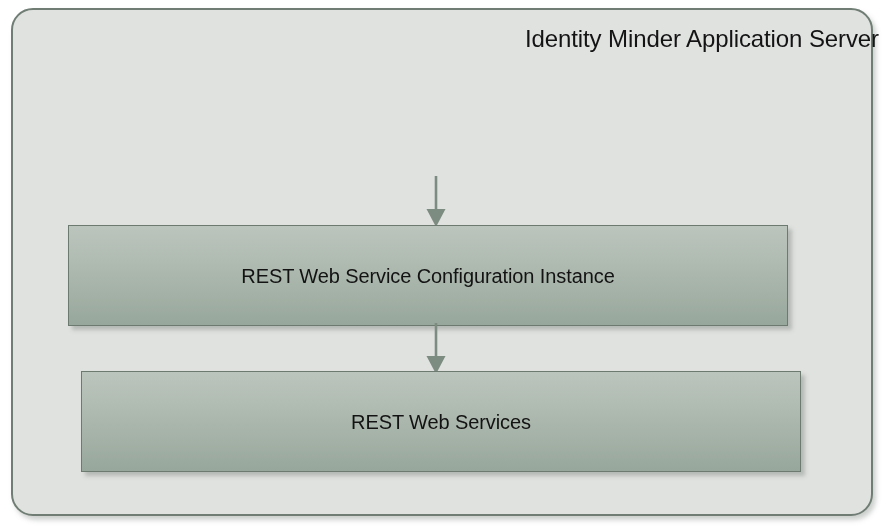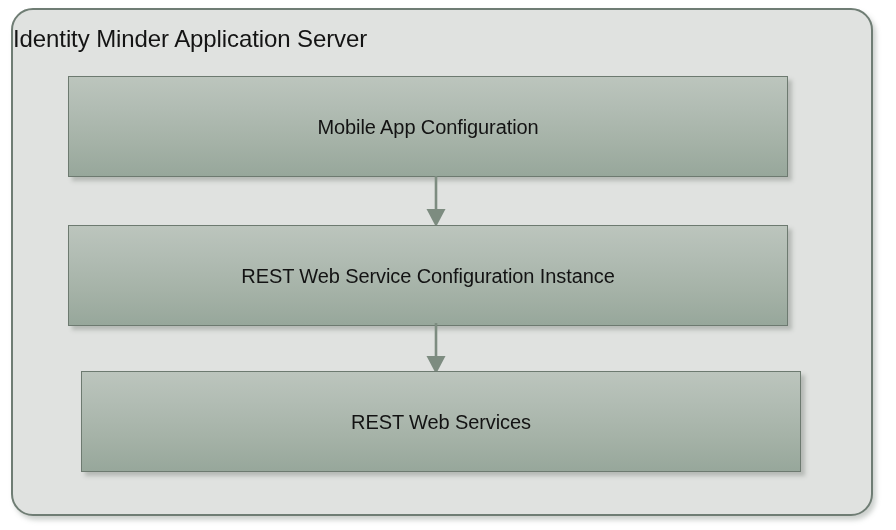--- a/index.html
+++ b/index.html
@@ -33,24 +33,24 @@
     box-sizing: border-box;
     background: #e0e2e0;
     border: 2px solid #6f7d74;
     border-radius: 22px;
     box-shadow: 3px 4px 5px rgba(110, 120, 112, 0.35);
   }
 
   
   .server-title {
     position: absolute;
-    left: 0;
+    left: 8px;
     top: 14px;
     width: 100%;
-    text-align: left;
+    text-align: right;
     font-size: 24px;
     line-height: 30px;
     letter-spacing: -0.1px;
     color: #141414;
     font-family: "Liberation Sans", "DejaVu Sans", sans-serif;
     font-weight: 400;
     white-space: nowrap;
   }
 
   
@@ -99,23 +99,20 @@
 </style>
 </head>
 <body>
 
 <div id="canvas">
 
   <div class="server-container">
 
     <div class="server-title">Identity Minder Application Server</div>
 
-    <div class="node-box node-box-1">
-      <span class="node-label">Mobile App Configuration</span>
-    </div>
 
     <div class="connector connector-1">
       <svg width="42" height="52" viewBox="0 0 42 52">
         <line x1="21" y1="0" x2="21" y2="38" stroke="#7d8c80" stroke-width="2.6"></line>
         <polygon points="21,51 11.5,33 30.5,33" fill="#7d8c80"></polygon>
       </svg>
     </div>
 
     <div class="node-box node-box-2">
       <span class="node-label">REST Web Service Configuration Instance</span>

